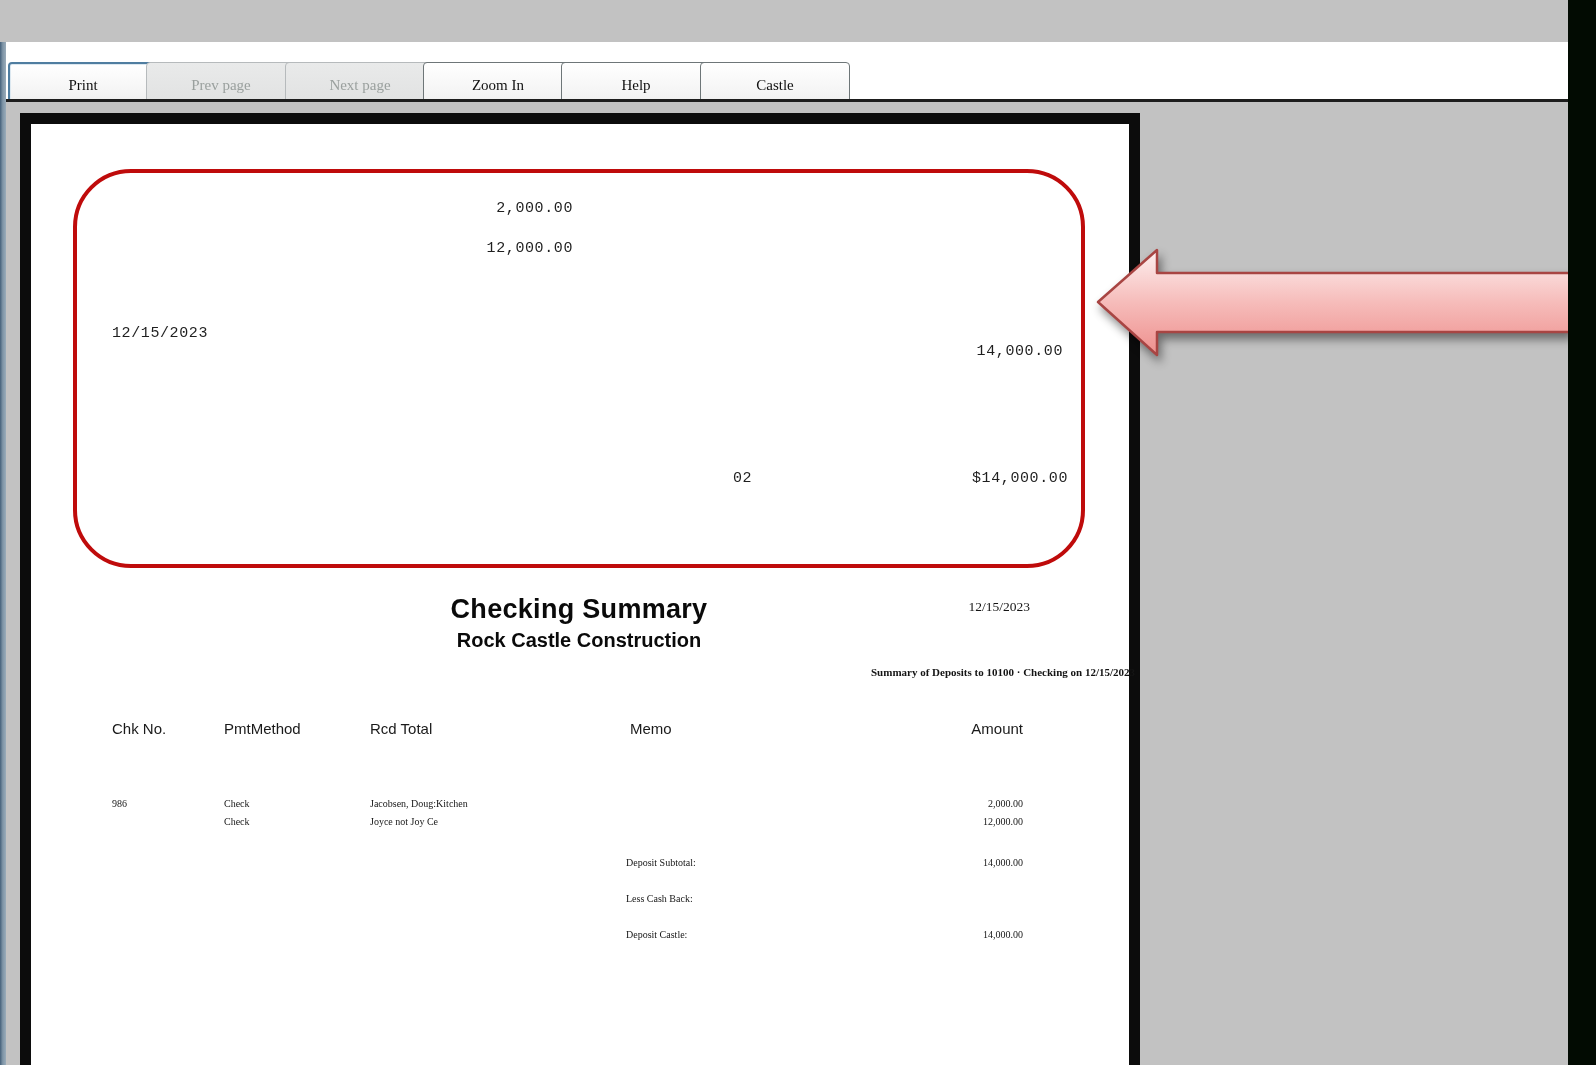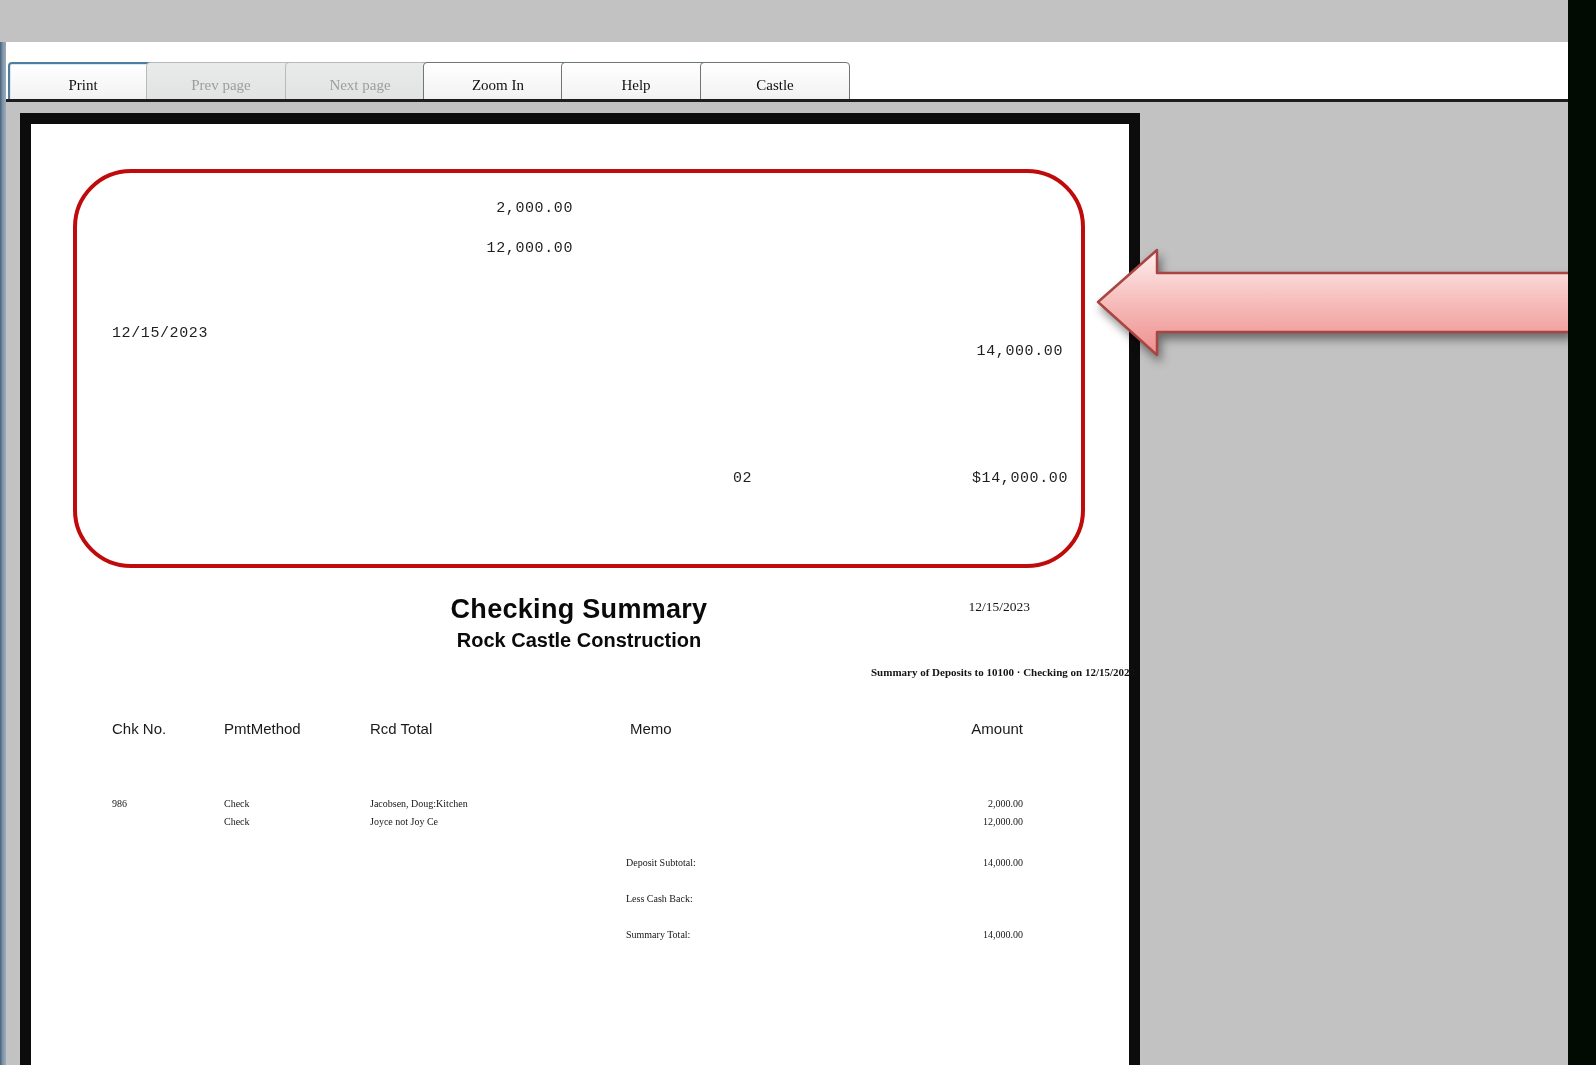--- a/index.html
+++ b/index.html
@@ -124,21 +124,21 @@
   <div class="serif cell amt" style="right:573px; top:798px;">2,000.00</div>
 
   <div class="serif cell" style="left:224px; top:816px;">Check</div>
   <div class="serif cell" style="left:370px; top:816px;">Joyce not Joy Ce</div>
   <div class="serif cell amt" style="right:573px; top:816px;">12,000.00</div>
 
   <div class="serif cell" style="left:626px; top:857px;">Deposit Subtotal:</div>
   <div class="serif cell amt" style="right:573px; top:857px;">14,000.00</div>
   <div class="serif cell" style="left:626px; top:893px;">Less Cash Back:</div>
   <div class="serif cell amt" style="right:573px; top:893px;"></div>
-  <div class="serif cell" style="left:626px; top:929px;">Summary Total:</div>
+  <div class="serif cell" style="left:626px; top:929px;">Deposit Castle:</div>
   <div class="serif cell amt" style="right:573px; top:929px;">14,000.00</div>
 
   <svg class="arrow-svg" viewBox="0 0 482 132">
     <defs>
       <linearGradient id="arrowGrad" x1="0" y1="0" x2="0" y2="1">
         <stop offset="0" stop-color="#fdf0f0"></stop>
         <stop offset="0.5" stop-color="#f6bcba"></stop>
         <stop offset="1" stop-color="#ee8f8d"></stop>
       </linearGradient>
     </defs>

